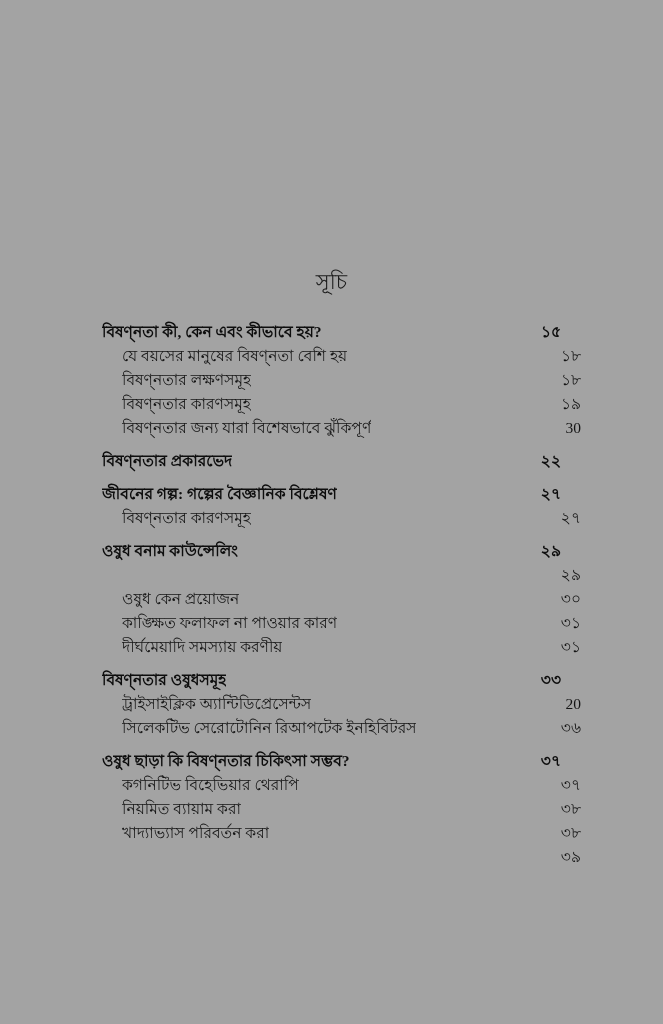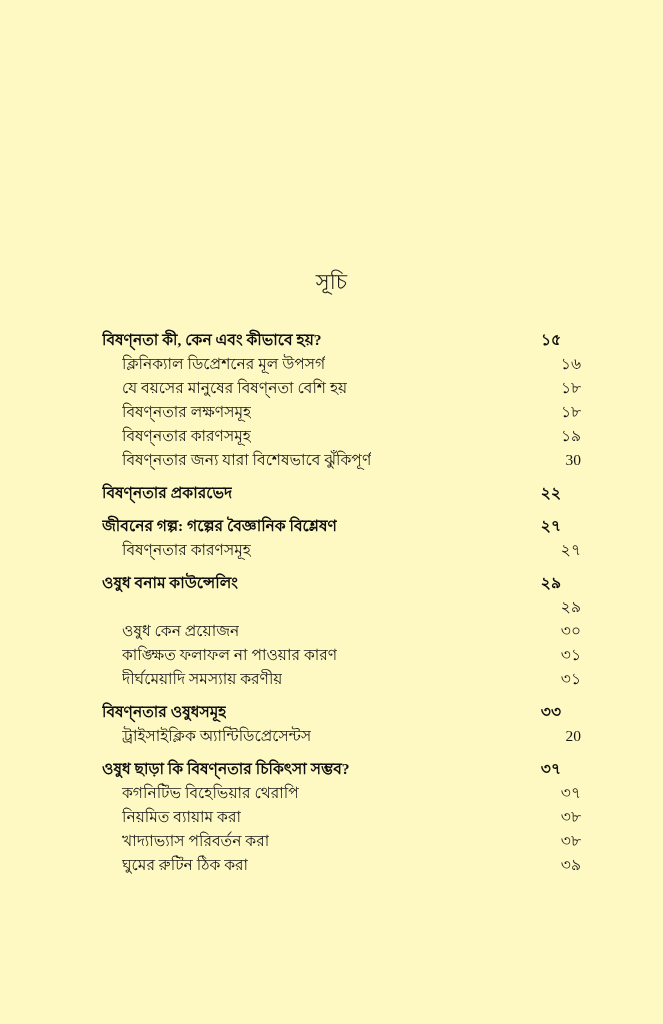--- a/index.html
+++ b/index.html
@@ -18,42 +18,42 @@
     color: #111111;
     -webkit-font-smoothing: antialiased;
   }
 
   .page {
     position: absolute;
     left: 0;
     top: 0;
     width: 663px;
     height: 1024px;
-    background: #fef9c3;
+    background: #a3a3a3;
   }
 
   
   .toc-title {
     position: absolute;
     left: 0;
     top: 258px;
     width: 663px;
     text-align: center;
     font-size: 21px;
     font-weight: 400;
     line-height: 1;
     color: #1a1a1a;
     letter-spacing: 0.2px;
   }
 
   
   .toc-body {
     position: absolute;
     left: 102px;
-    top: 328px;
+    top: 320px;
     width: 459px;
   }
 
   .toc-group {
     margin-bottom: 9px;
   }
   .toc-group:last-child {
     margin-bottom: 10px;
   }
 
@@ -115,25 +115,20 @@
   <h1 class="toc-title">সূচি</h1>
 
   <div class="toc-body">
       <div class="toc-group">
         <div class="toc-entry level-1">
           <span class="label">বিষণ্নতা কী, কেন এবং কীভাবে হয়?</span>
           <span class="filler"></span>
           <span class="page-no">১৫</span>
         </div>
         <div class="toc-entry level-2">
-          <span class="label">ক্লিনিক্যাল ডিপ্রেশনের মূল উপসর্গ</span>
-          <span class="filler"></span>
-          <span class="page-no">১৬</span>
-        </div>
-        <div class="toc-entry level-2">
           <span class="label">যে বয়সের মানুষের বিষণ্নতা বেশি হয়</span>
           <span class="filler"></span>
           <span class="page-no">১৮</span>
         </div>
         <div class="toc-entry level-2">
           <span class="label">বিষণ্নতার লক্ষণসমূহ</span>
           <span class="filler"></span>
           <span class="page-no">১৮</span>
         </div>
         <div class="toc-entry level-2">
@@ -196,20 +191,25 @@
         <div class="toc-entry level-1">
           <span class="label">বিষণ্নতার ওষুধসমূহ</span>
           <span class="filler"></span>
           <span class="page-no">৩৩</span>
         </div>
         <div class="toc-entry level-2">
           <span class="label">ট্রাইসাইক্লিক অ্যান্টিডিপ্রেসেন্টস</span>
           <span class="filler"></span>
           <span class="page-no">20</span>
         </div>
+        <div class="toc-entry level-2">
+          <span class="label">সিলেকটিভ সেরোটোনিন রিআপটেক ইনহিবিটরস</span>
+          <span class="filler"></span>
+          <span class="page-no">৩৬</span>
+        </div>
       </div>
       <div class="toc-group">
         <div class="toc-entry level-1">
           <span class="label">ওষুধ ছাড়া কি বিষণ্নতার চিকিৎসা সম্ভব?</span>
           <span class="filler"></span>
           <span class="page-no">৩৭</span>
         </div>
         <div class="toc-entry level-2">
           <span class="label">কগনিটিভ বিহেভিয়ার থেরাপি</span>
           <span class="filler"></span>
@@ -219,20 +219,19 @@
           <span class="label">নিয়মিত ব্যায়াম করা</span>
           <span class="filler"></span>
           <span class="page-no">৩৮</span>
         </div>
         <div class="toc-entry level-2">
           <span class="label">খাদ্যাভ্যাস পরিবর্তন করা</span>
           <span class="filler"></span>
           <span class="page-no">৩৮</span>
         </div>
         <div class="toc-entry level-2">
-          <span class="label">ঘুমের রুটিন ঠিক করা</span>
           <span class="filler"></span>
           <span class="page-no">৩৯</span>
         </div>
       </div>
     </div>
 
 </div>
 
 </body></html>

